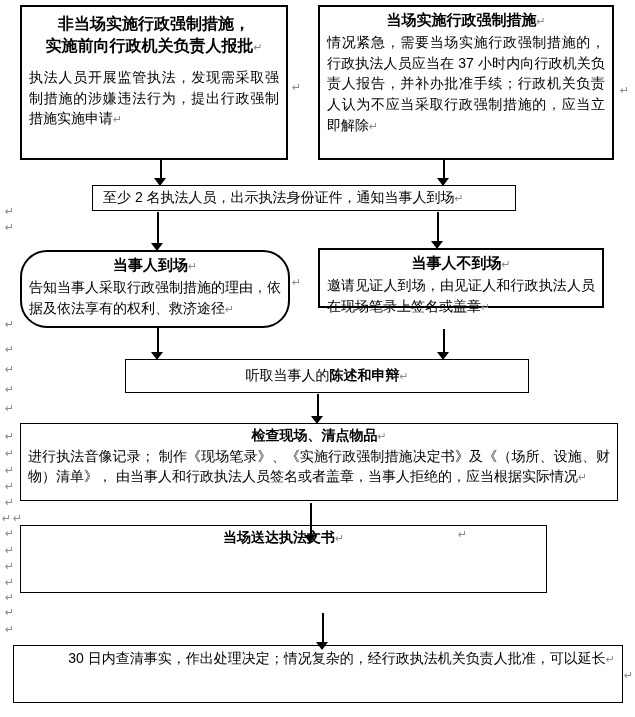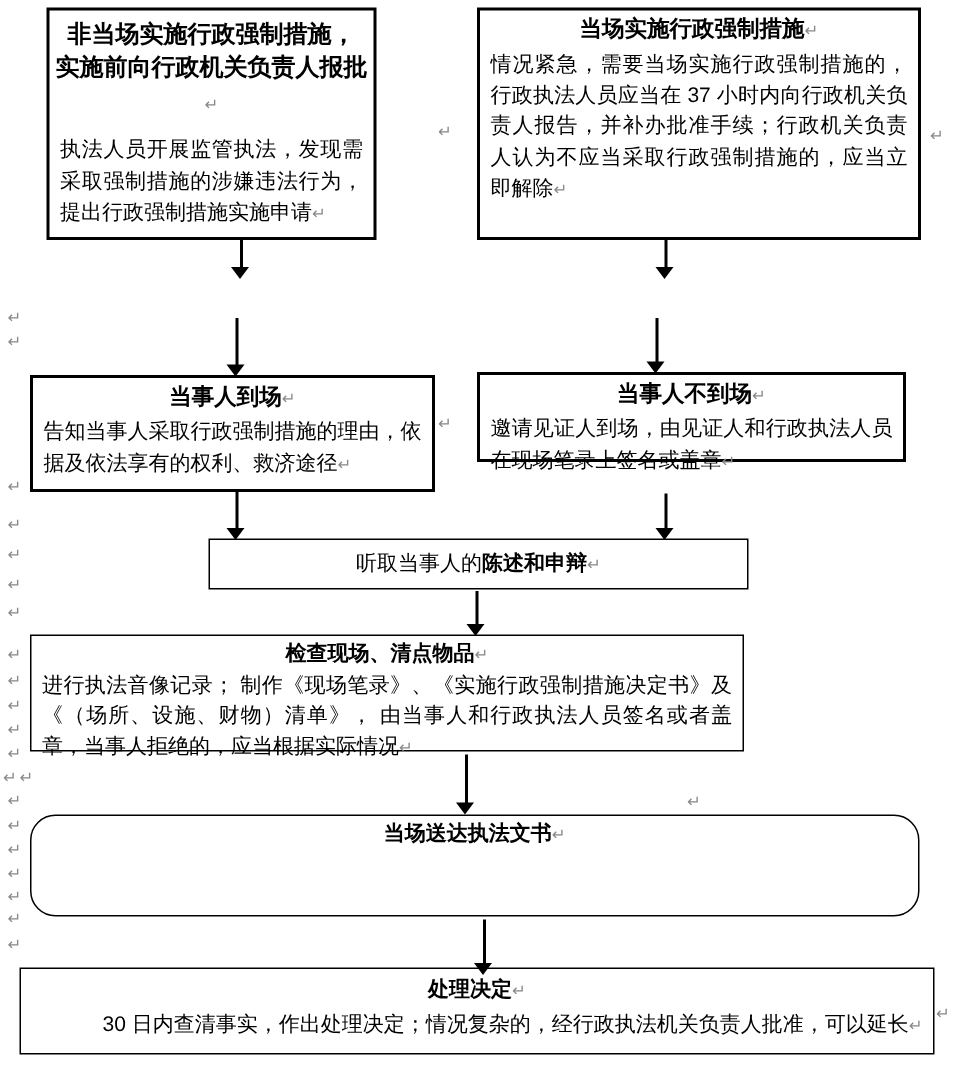--- a/index.html
+++ b/index.html
@@ -42,57 +42,59 @@
     border-left:6.5px solid transparent;border-right:6.5px solid transparent;
     border-top:8px solid #000;
   }
   #marks-layer{position:absolute;left:0;top:0;width:100%;height:100%;pointer-events:none;}
 </style>
 </head>
 <body>
 
 <div class="canvas">
 
-  <div class="box" style="left:20px;top:5px;width:220px;height:155px;margin-left:11px;">
+  <div class="box" style="left:20px;top:5px;width:268px;height:155px;">
     <div class="box-title big"><span>非当场实施行政强制措施，
 实施前向行政机关负责人报批</span><span class="pilcrow">↵</span></div>
     <div class="box-body" style="margin-top:7px;"><span>执法人员开展监管执法，发现需采取强制措施的涉嫌违法行为，提出行政强制措施实施申请</span><span class="pilcrow">↵</span></div>
   </div>
 
   <div class="box" style="left:318px;top:5px;width:296px;height:155px;">
     <div class="box-title"><span>当场实施行政强制措施</span><span class="pilcrow">↵</span></div>
     <div class="box-body"><span>情况紧急，需要当场实施行政强制措施的，行政执法人员应当在 37 小时内向行政机关负责人报告，并补办批准手续；行政机关负责人认为不应当采取行政强制措施的，应当立即解除</span><span class="pilcrow">↵</span></div>
   </div>
 
+  <div class="box thin" style="left:92px;top:185px;width:424px;height:26px;">
+    <div class="bar-text"><span>至少 2 名执法人员，出示执法身份证件，通知当事人到场</span><span class="pilcrow">↵</span></div>
+  </div>
 
-  <div class="box" style="left:20px;top:250px;width:270px;height:78px;">
+  <div class="box" style="left:20px;top:250px;width:270px;height:78px;border-radius:27px;">
     <div class="box-title"><span>当事人到场</span><span class="pilcrow">↵</span></div>
     <div class="box-body"><span>告知当事人采取行政强制措施的理由，依据及依法享有的权利、救济途径</span><span class="pilcrow">↵</span></div>
   </div>
 
   <div class="box" style="left:318px;top:248px;width:286px;height:60px;">
     <div class="box-title"><span>当事人不到场</span><span class="pilcrow">↵</span></div>
     <div class="box-body"><span>邀请见证人到场，由见证人和行政执法人员在现场笔录上签名或盖章</span><span class="pilcrow">↵</span></div>
   </div>
 
-  <div class="box thin" style="left:139px;top:359px;width:360px;height:34px;">
+  <div class="box thin" style="left:125px;top:359px;width:404px;height:34px;">
     <div class="center-line"><span>听取当事人的</span><span class="bold-part">陈述和申辩</span><span class="pilcrow">↵</span></div>
   </div>
 
-  <div class="box thin" style="left:20px;top:423px;width:476px;height:78px;">
+  <div class="box thin" style="left:20px;top:423px;width:598px;height:78px;">
     <div class="box-title" style="font-size:14px;padding-top:2px;"><span>检查现场、清点物品</span><span class="pilcrow">↵</span></div>
     <div class="box-body" style="padding-top:0;"><span>进行执法音像记录； 制作《现场笔录》、《实施行政强制措施决定书》及《（场所、设施、财物）清单》， 由当事人和行政执法人员签名或者盖章，当事人拒绝的，应当根据实际情况</span><span class="pilcrow">↵</span></div>
   </div>
 
-  <div class="box thin" style="left:20px;top:543px;width:593px;height:68px;border-radius:17px;">
+  <div class="box thin" style="left:20px;top:525px;width:527px;height:68px;">
     <div class="box-title" style="font-size:14px;padding-top:2px;"><span>当场送达执法文书</span><span class="pilcrow">↵</span></div>
   </div>
 
   <div class="box thin" style="left:13px;top:645px;width:610px;height:58px;">
-    <div class="box-title" style="font-size:14px;padding-top:4px;"><span>处理决定</span><span class="pilcrow">↵</span></div>
     <div class="box-body" style="text-align:right;padding-top:2px;"><span>30 日内查清事实，作出处理决定；情况复杂的，经行政执法机关负责人批准，可以延长</span><span class="pilcrow">↵</span></div>
   </div>
 
   <div class="arrow" style="left:154px;top:159px;height:27px;">
       <i class="shaft"></i>
       <i class="head"></i>
     </div>
   <div class="arrow" style="left:437px;top:159px;height:27px;">
       <i class="shaft"></i>
       <i class="head"></i>

